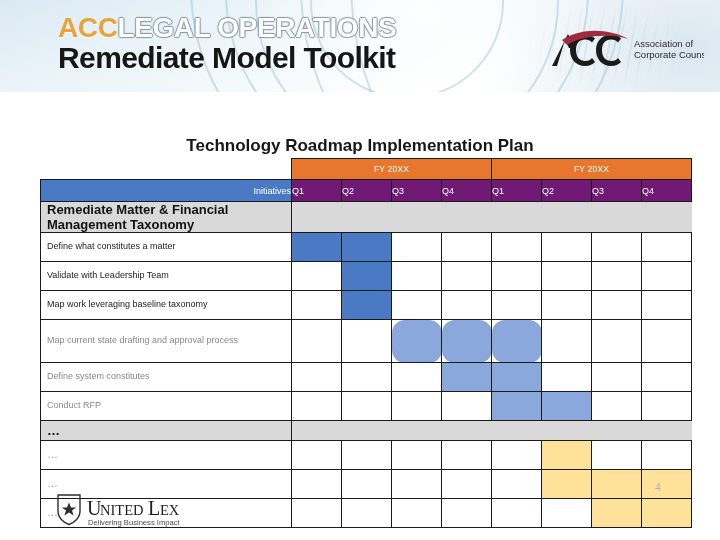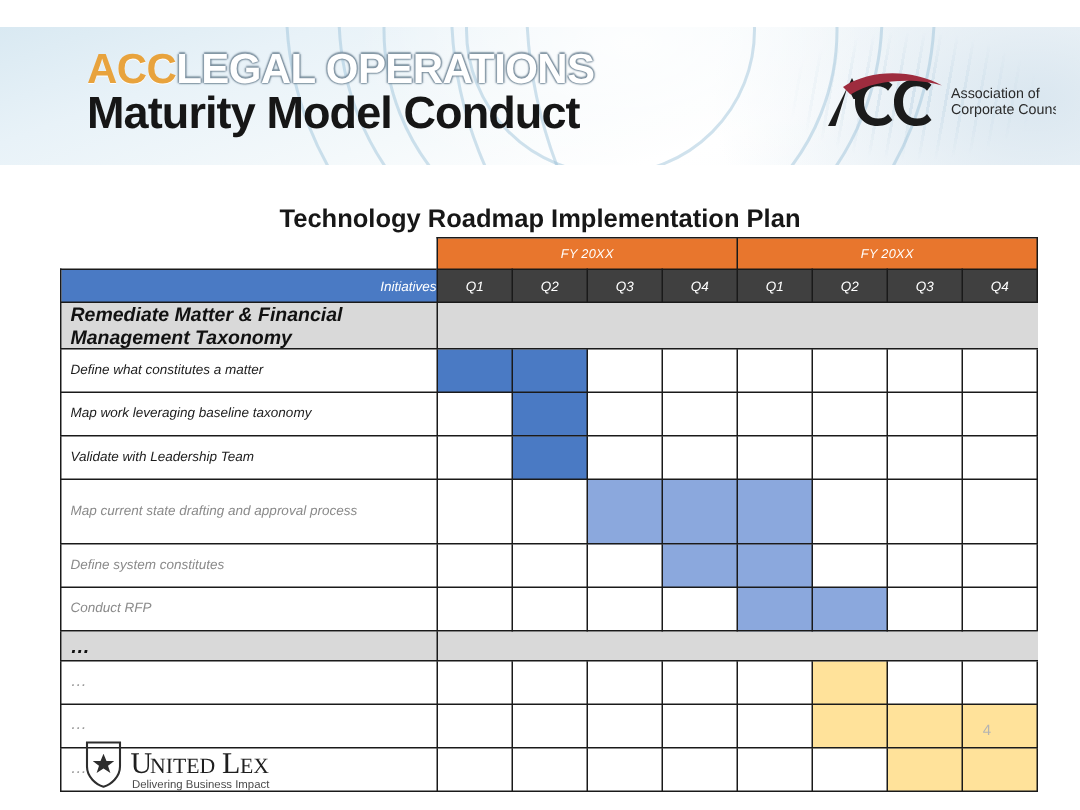--- a/index.html
+++ b/index.html
@@ -11,21 +11,21 @@
     height: 540px;
     background: #ffffff;
     font-family: "Liberation Sans", sans-serif;
     overflow: hidden;
     position: relative;
   }
 
   
   .banner {
     position: absolute;
-    left: 0; top: 18px;
+    left: 0; top: 0;
     width: 720px; height: 92px;
     background:
       radial-gradient(ellipse 260px 150px at 420px 10px, rgba(255,255,255,0.85) 0%, rgba(255,255,255,0) 70%),
       radial-gradient(ellipse 300px 200px at 690px 48px, rgba(214,228,238,0.9) 0%, rgba(255,255,255,0) 72%),
       linear-gradient(160deg, #d9e9f2 0%, #e8f2f8 22%, #f4f9fb 48%, #ffffff 70%, #fbfdfe 100%);
     overflow: hidden;
   }
   .banner .arc {
     position: absolute;
     border-radius: 50%;
@@ -98,21 +98,20 @@
     font-weight: bold;
     color: #171717;
     margin-top: 24px;
   }
 
   
   .table-wrap {
     position: absolute;
     left: 40px; top: 158px;
     width: 656px;
-    font-style: italic;
   }
   table.roadmap {
     border-collapse: collapse;
     table-layout: fixed;
     width: 652px;
   }
   table.roadmap td, table.roadmap th {
     border: 1px solid #1a1a1a;
     padding: 0;
     font-weight: normal;
@@ -131,24 +130,23 @@
   }
   .hdr-row2 td { height: 21px; }
   .hdr-init {
     background: #4a7ac4;
     color: #ffffff;
     font-size: 9px;
     padding-left: 6px;
     text-align: right;
   }
   .hdr-q {
-    background: #404040;
+    background: #701a75;
     color: #ffffff;
     font-size: 9px;
-    text-align: center;
   }
 
   .section-row td {
     background: #d9d9d9;
     height: 19px;
   }
   .section-row td.section-label {
     font-size: 13px;
     font-weight: bold;
     color: #111111;
@@ -159,21 +157,21 @@
 
   .task-row td { height: 24px; background: #ffffff; }
   .task-row td.task-label {
     font-size: 9px;
     color: #1c1c1c;
     padding: 2px 6px;
     text-align: left;
     line-height: 1.25;
     margin-left: 32px;
   }
-  .task-row.tall td { height: 38px; }
+  .task-row.tall td { height: 38px; border-radius: 13px; }
   .task-row.gray td.task-label { color: #8a8a8a; }
   .task-row.dots td.task-label { color: #9b9b9b; font-size: 11px; letter-spacing: 1px; }
 
   td.fill-blue   { background: #4a7ac4 !important; }
   td.fill-lblue  { background: #8ba8dd !important; }
   td.fill-yellow { background: #ffe29a !important; }
 
   
   .footer-logo {
     position: absolute;
@@ -198,21 +196,21 @@
   <div class="arc arc3"></div>
   <div class="arc arc4"></div>
   <div class="arc arc5"></div>
   <div class="arc arc6"></div>
   <div class="ticks"></div>
 
   <div class="brandwrap">
     <div class="brand-line1">
       <span class="brand-acc">ACC</span><span class="brand-legalops">LEGAL OPERATIONS</span>
     </div>
-    <div class="brand-line2">Maturity Model Conduct</div>
+    <div class="brand-line2">Remediate Model Toolkit</div>
   </div>
 
   <svg class="acclogo" viewBox="0 0 156 42">
     <path d="M4 38 L20 6 L27 20 L21 20 L17 12 L9 38 Z" fill="#1b1b1b"></path>
     <path d="M22 22 C22 31, 28 38, 37 38 C42 38, 45 36, 47 34 L44 30 C42.5 32, 40.5 33, 37.5 33 C31.5 33, 28 29, 28 22 C28 15.5, 31.5 11.5, 37 11.5 C40 11.5, 42.5 12.5, 44 14.5 L47 10.5 C44.5 8, 41 6.5, 37 6.5 C28.5 6.5, 22 13, 22 22 Z" fill="#1b1b1b"></path>
     <path d="M48 22 C48 31, 54 38, 63 38 C68 38, 71 36, 73 34 L70 30 C68.5 32, 66.5 33, 63.5 33 C57.5 33, 54 29, 54 22 C54 15.5, 57.5 11.5, 63 11.5 C66 11.5, 68.5 12.5, 70 14.5 L73 10.5 C70.5 8, 67 6.5, 63 6.5 C54.5 6.5, 48 13, 48 22 Z" fill="#1b1b1b"></path>
     <path d="M14 12 C34 -1, 62 1, 80 11 C64 6, 36 6, 19 17 Z" fill="#9e2c3e"></path>
     <text x="86" y="19" font-family="'Liberation Sans', sans-serif" font-size="9.5" fill="#2a2a2a">Association of</text>
     <text x="86" y="30" font-family="'Liberation Sans', sans-serif" font-size="9.5" fill="#2a2a2a">Corporate Counsel</text>
   </svg>
@@ -261,32 +259,32 @@
           <td class="fill-blue"></td>
           <td class="fill-blue"></td>
           <td></td>
           <td></td>
           <td></td>
           <td></td>
           <td></td>
           <td></td>
         </tr>
         <tr class="task-row">
+          <td class="task-label">Validate with Leadership Team</td>
+          <td></td>
+          <td class="fill-blue"></td>
+          <td></td>
+          <td></td>
+          <td></td>
+          <td></td>
+          <td></td>
+          <td></td>
+        </tr>
+        <tr class="task-row">
           <td class="task-label">Map work leveraging baseline taxonomy</td>
-          <td></td>
-          <td class="fill-blue"></td>
-          <td></td>
-          <td></td>
-          <td></td>
-          <td></td>
-          <td></td>
-          <td></td>
-        </tr>
-        <tr class="task-row">
-          <td class="task-label">Validate with Leadership Team</td>
           <td></td>
           <td class="fill-blue"></td>
           <td></td>
           <td></td>
           <td></td>
           <td></td>
           <td></td>
           <td></td>
         </tr>
         <tr class="task-row tall gray">

